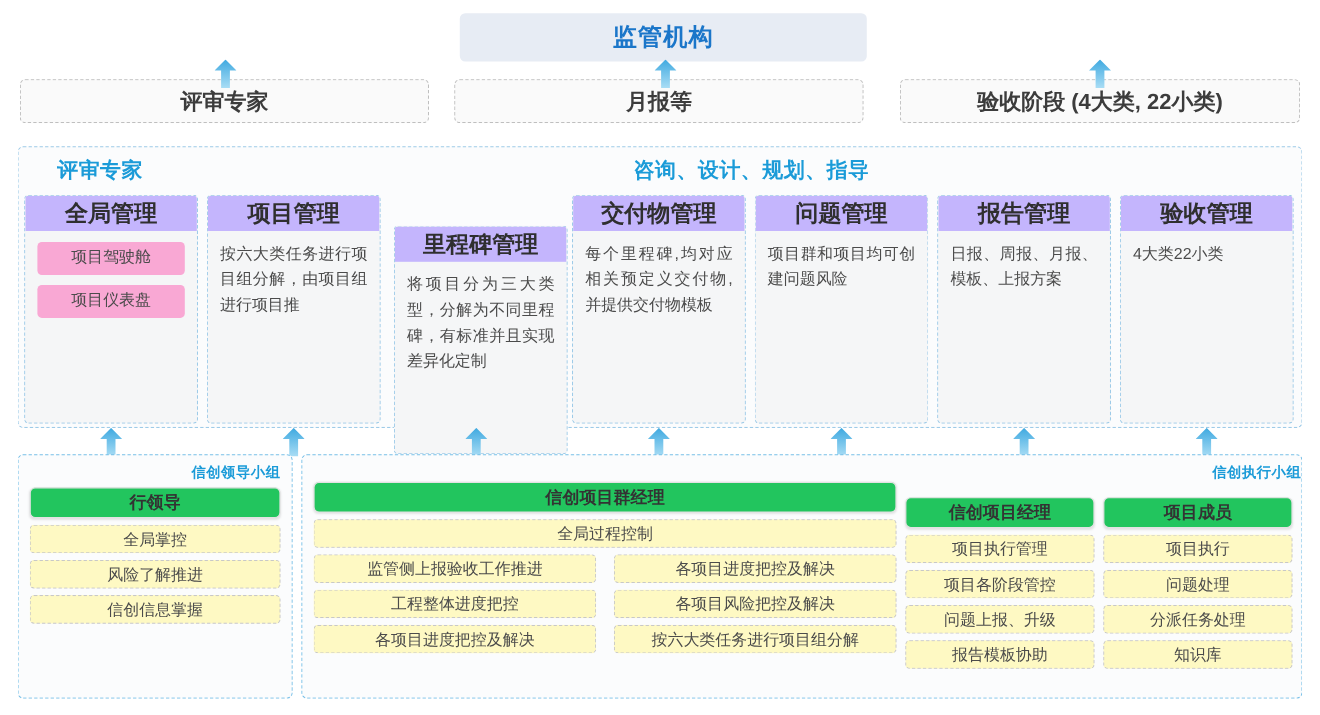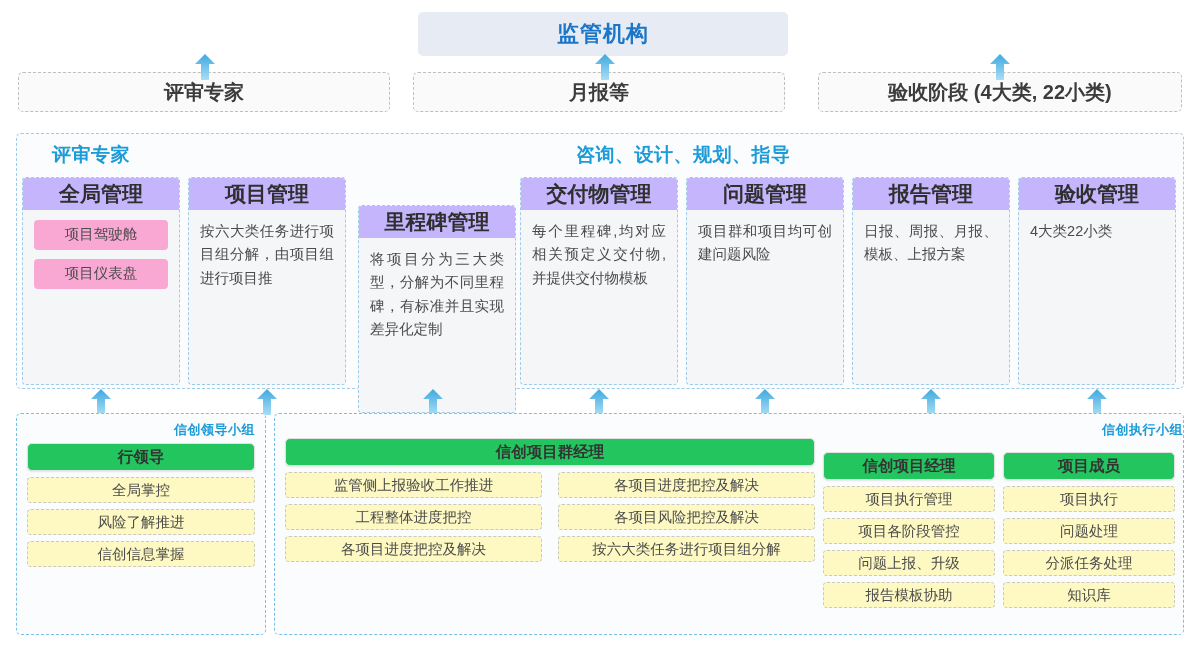--- a/index.html
+++ b/index.html
@@ -300,20 +300,21 @@
       <div class="task">风险了解推进</div>
       <div class="task">信创信息掌握</div>
     </div>
   </div>
 
   <div class="execpanel">
     <div class="grouptitle" id="exec-title">信创执行小组</div>
 
     <div class="pgm-block">
       <div class="rolehead">信创项目群经理</div>
+      <div class="task" style="margin-top:6px;">全局过程控制</div>
       <div class="pgm-rows">
         <div>
           <div class="task">监管侧上报验收工作推进</div>
           <div class="task">工程整体进度把控</div>
           <div class="task">各项目进度把控及解决</div>
         </div>
         <div>
           <div class="task">各项目进度把控及解决</div>
           <div class="task">各项目风险把控及解决</div>
           <div class="task">按六大类任务进行项目组分解</div>

